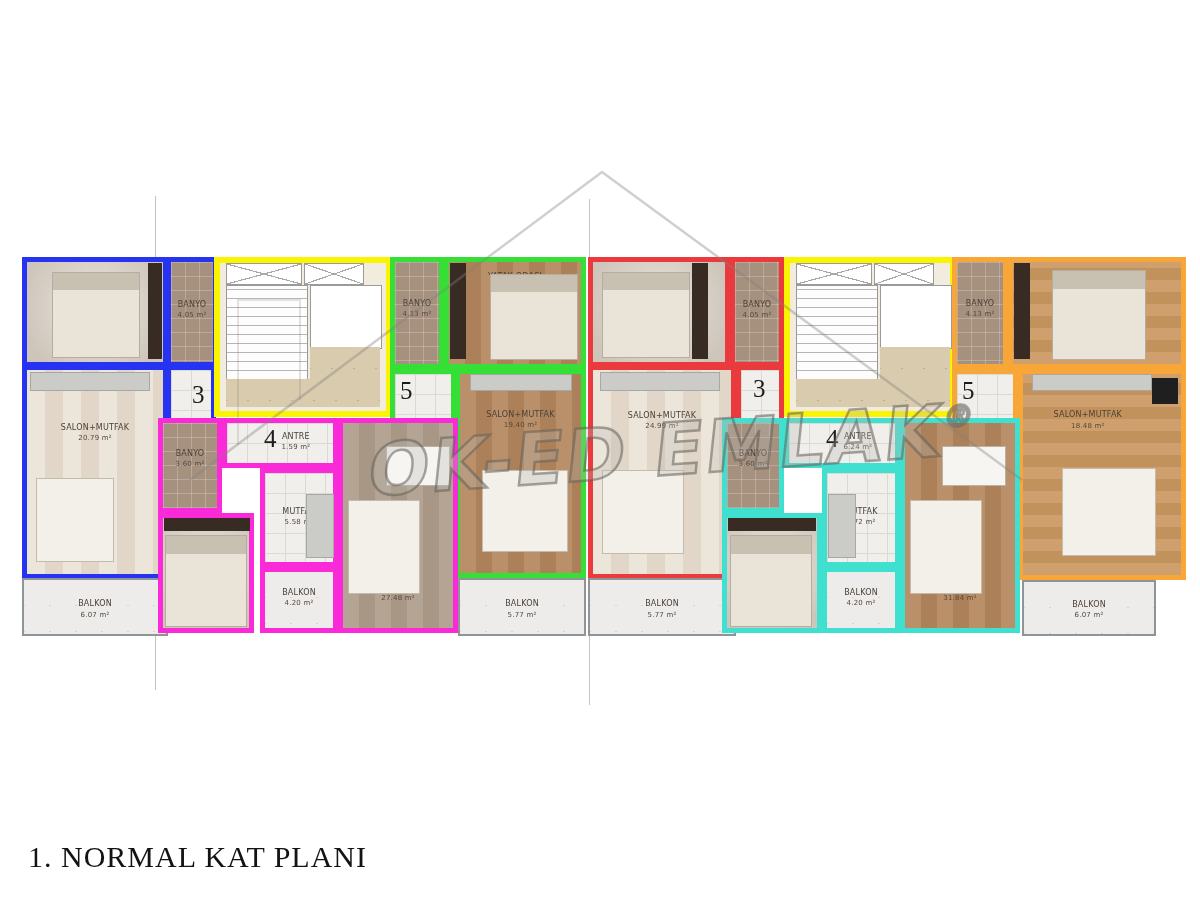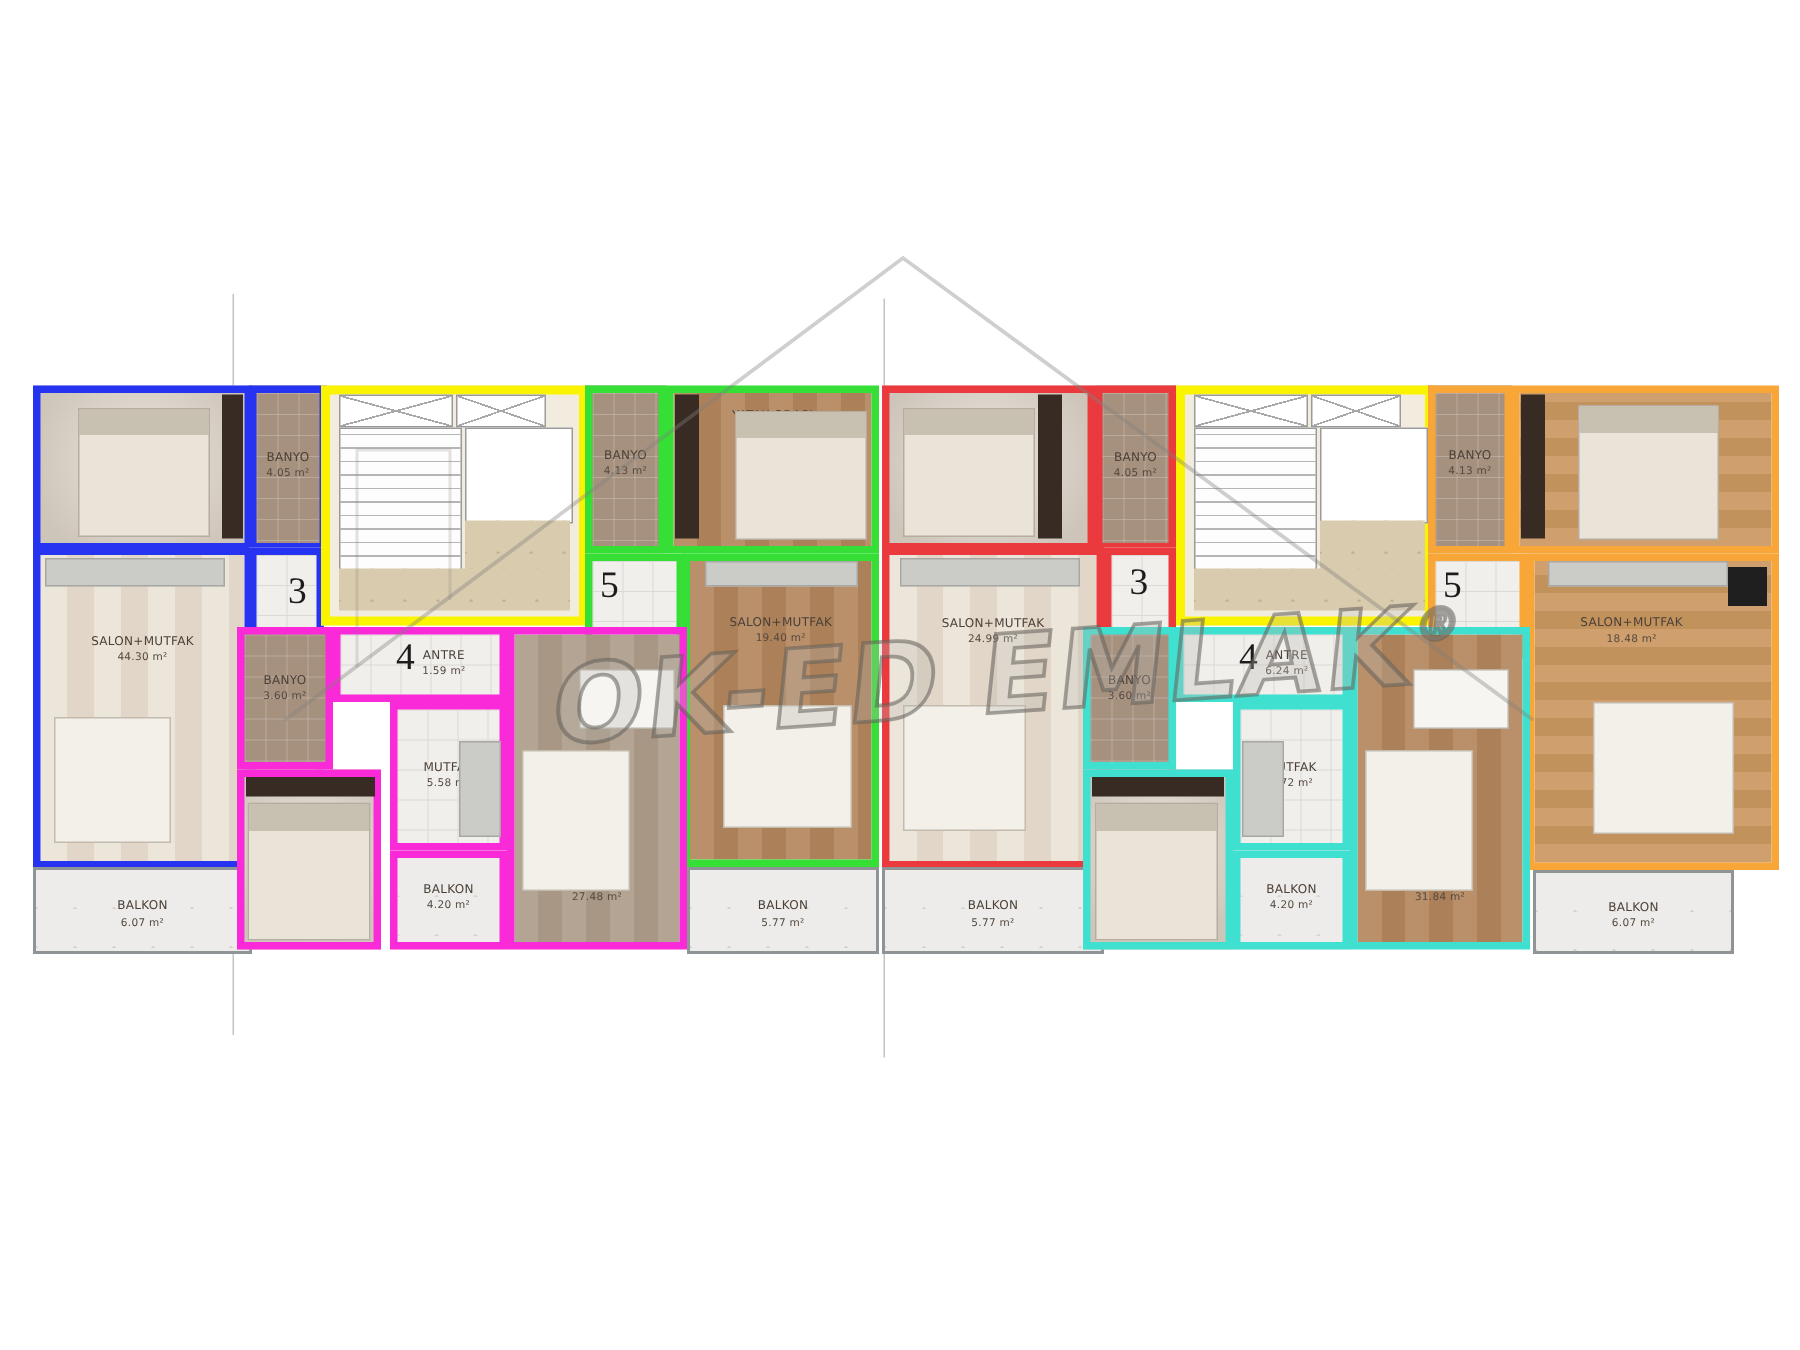--- a/index.html
+++ b/index.html
@@ -58,21 +58,21 @@
     <polyline points="238,445 238,300 300,300 300,400" fill="none" stroke="rgba(130,128,124,0.22)" stroke-width="2"></polyline>
   </svg>
 
   <div class="room carpet" style="left:22px;top:257px;width:146px;height:110px;border-color:#2633f0">
     <div class="rl" style="top:62%"><span>YATAK ODASI</span><br><span class="ar">11.74 m²</span></div>
   </div>
   <div class="room bath" style="left:166px;top:257px;width:52px;height:110px;border-color:#2633f0">
     <div class="rl" style="top:38%"><span>BANYO</span><br><span class="ar">4.05 m²</span></div>
   </div>
   <div class="room wood-light" style="left:22px;top:365px;width:146px;height:214px;border-color:#2633f0">
-    <div class="rl" style="top:26%"><span>SALON+MUTFAK</span><br><span class="ar">44.30 m²</span></div>
+    <div class="rl" style="top:26%"><span>SALON+MUTFAK</span><br><span class="ar">20.79 m²</span></div>
   </div>
   <div class="room tile-white" style="left:166px;top:365px;width:50px;height:214px;border-color:#2633f0"></div>
   <div class="room marble" style="left:22px;top:578px;width:146px;height:58px;border:2px solid #8f9496">
     <div class="rl" style="top:36%"><span>BALKON</span><br><span class="ar">6.07 m²</span></div>
   </div>
   <div class="unit-number" style="left:192px;top:382px">3</div>
 
   <div class="room" style="left:214px;top:257px;width:178px;height:160px;border:6px solid #fbf400;background:#f2ecdf"></div>
   <div class="furn xbox" style="left:226px;top:263px;width:74px;height:20px"></div>
   <div class="furn xbox" style="left:304px;top:263px;width:58px;height:20px"></div>
@@ -197,14 +197,15 @@
   <div class="furn sofa" style="left:482px;top:470px;width:84px;height:80px"></div>
   <div class="furn sofa" style="left:602px;top:470px;width:80px;height:82px"></div>
   <div class="furn sofa" style="left:348px;top:500px;width:70px;height:92px"></div>
   <div class="furn sofa" style="left:910px;top:500px;width:70px;height:92px"></div>
   <div class="furn sofa" style="left:1062px;top:468px;width:92px;height:86px"></div>
   <div class="furn table" style="left:386px;top:446px;width:62px;height:38px"></div>
   <div class="furn table" style="left:942px;top:446px;width:62px;height:38px"></div>
 
   <div class="wm-text"><span>OK-ED EMLAK</span><span class="reg">®</span></div>
 
+  <div class="page-title">1. NORMAL KAT PLANI</div>
 
 </div>
 
 </body></html>

